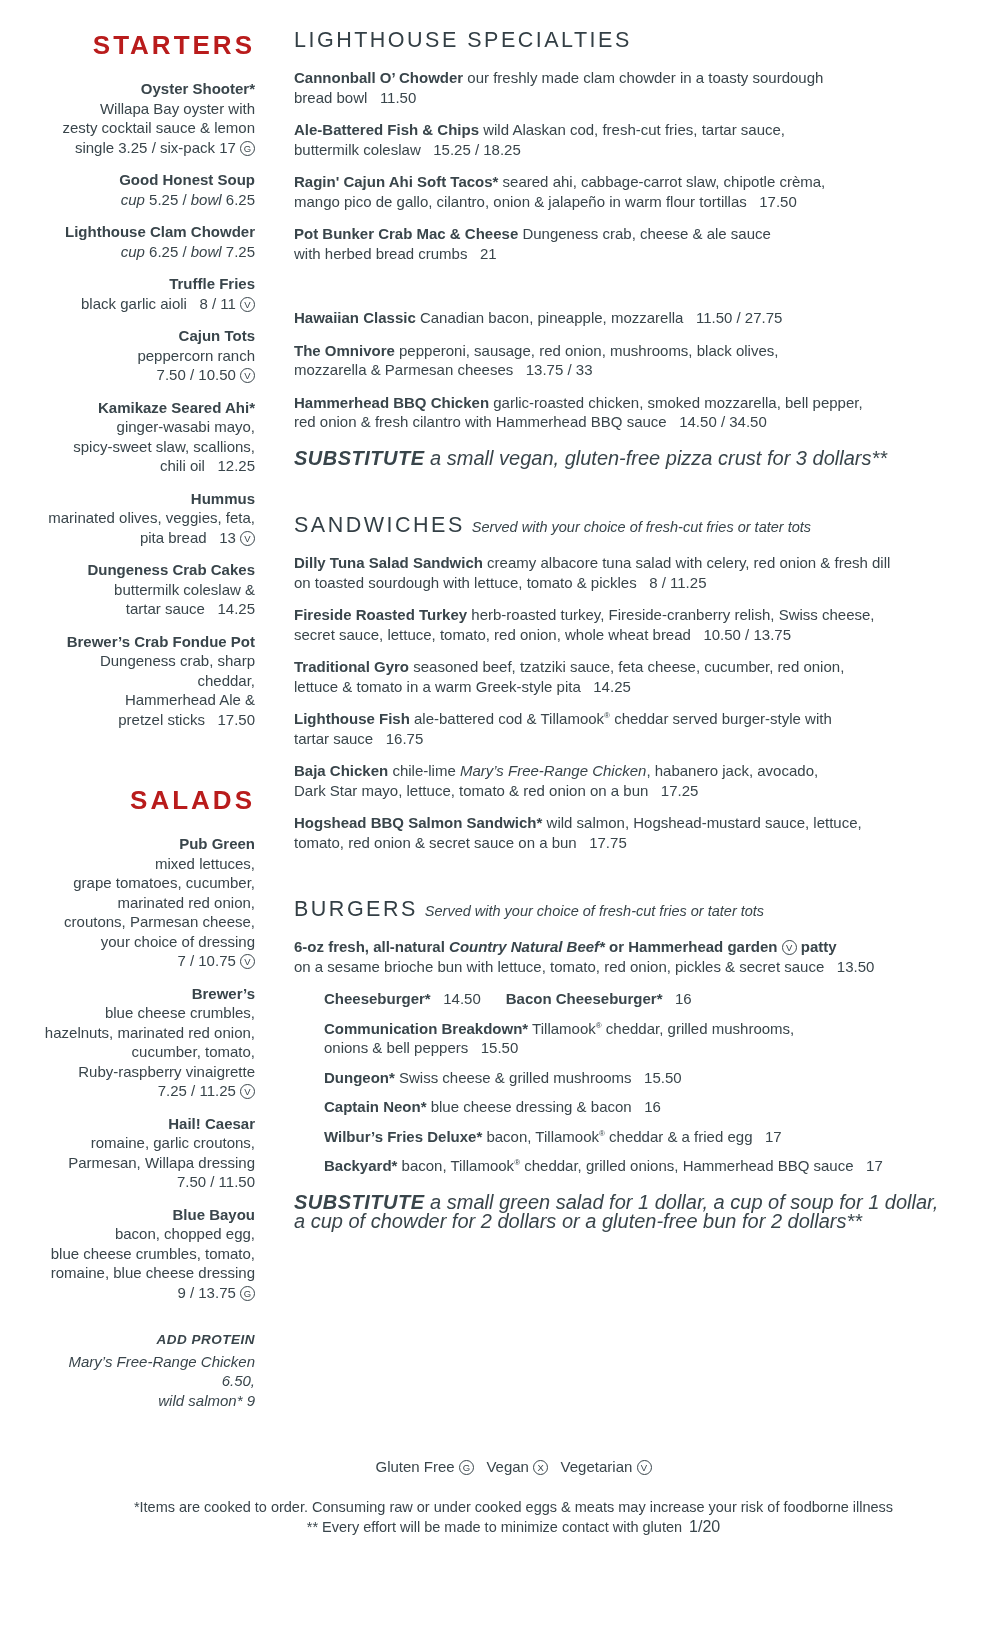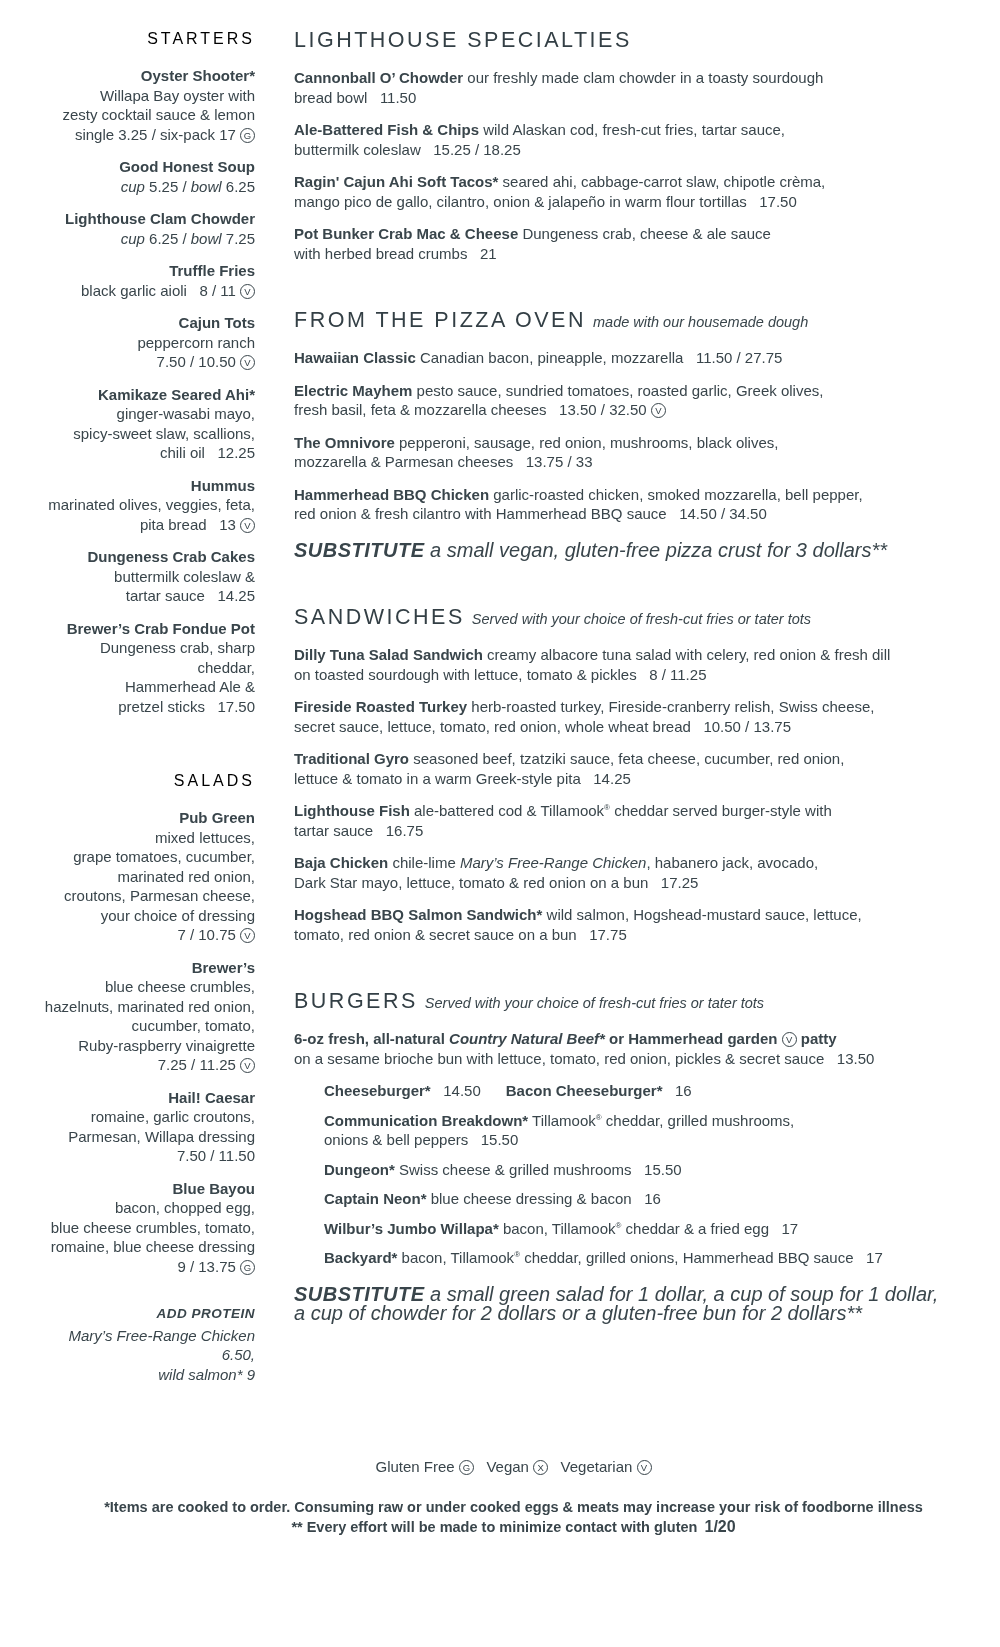--- a/index.html
+++ b/index.html
@@ -7,21 +7,21 @@
   body {
     width:1000px; height:1647px;
     font-family:"Liberation Sans","DejaVu Sans",sans-serif;
     color:#39454b;
     position:relative; overflow:hidden;
   }
   .page { position:relative; width:1000px; height:1647px; }
 
   
   .col-left { position:absolute; left:40px; top:30px; width:215px; text-align:right; }
-  .l-heading { font-size:16px; letter-spacing:3px; font-weight:400; color:#000000; margin-bottom:18px; }
+  .l-heading { font-size:26px; letter-spacing:3px; font-weight:700; color:#b91c1c; margin-bottom:18px; }
   .l-section.salads { margin-top:56px; }
   .l-item { font-size:15px; line-height:19.5px; margin-bottom:13px; }
   .l-name { font-weight:bold; }
   .l-line { white-space:pre-wrap; }
   .add-protein { margin-top:28px; font-style:italic; font-size:15px; line-height:19.5px; }
   .ap-title { font-weight:bold; font-size:13.5px; letter-spacing:.5px; margin-bottom:2px; }
 
   
   .col-right { position:absolute; left:294px; top:28px; width:660px; }
   .r-section { margin-bottom:45px; }
@@ -39,21 +39,21 @@
   .diet {
     display:inline-block; width:15px; height:15px; line-height:14px;
     border:1px solid currentColor; border-radius:50%;
     font-size:9.5px; text-align:center; vertical-align:1px;
     font-weight:normal; font-style:normal;
   }
 
   
   .footer { position:absolute; left:0; top:1458px; width:1000px; text-align:center;padding-left:27px; }
   .legend { font-size:15px; margin-bottom:22px; white-space:pre-wrap; }
-  .fn { font-size:14.5px; line-height:20px;font-weight:bold; }
+  .fn { font-size:14.5px; line-height:20px; }
   .pagenum { font-size:16px; margin-left:3px; }
 </style>
 </head>
 <body>
 
 <div class="page">
   <div class="col-left">
       <section class="l-section starters">
         <div class="l-heading">STARTERS</div>
         <div class="l-item">
@@ -147,24 +147,21 @@
         <div class="r-item"><span class="r-name">Cannonball O’ Chowder</span> <span>our freshly made clam chowder in a toasty sourdough
 bread bowl   11.50</span></div>
         <div class="r-item"><span class="r-name">Ale-Battered Fish &amp; Chips</span> <span>wild Alaskan cod, fresh-cut fries, tartar sauce,
 buttermilk coleslaw   15.25 / 18.25</span></div>
         <div class="r-item"><span class="r-name">Ragin' Cajun Ahi Soft Tacos*</span> <span>seared ahi, cabbage-carrot slaw, chipotle crèma,
 mango pico de gallo, cilantro, onion &amp; jalapeño in warm flour tortillas   17.50</span></div>
         <div class="r-item"><span class="r-name">Pot Bunker Crab Mac &amp; Cheese</span> <span>Dungeness crab, cheese &amp; ale sauce
 with herbed bread crumbs   21</span></div>
       </section>
       <section class="r-section">
-        <div class="r-heading"><span class="r-title">FROM THE PIZZA OVEN</span><span class="r-subtitle">made with our housemade dough</span></div>
         <div class="r-item"><span class="r-name">Hawaiian Classic</span> <span>Canadian bacon, pineapple, mozzarella   11.50 / 27.75</span></div>
-        <div class="r-item"><span class="r-name">Electric Mayhem</span> <span>pesto sauce, sundried tomatoes, roasted garlic, Greek olives,
-fresh basil, feta &amp; mozzarella cheeses   13.50 / 32.50 <span class="diet">V</span></span></div>
         <div class="r-item"><span class="r-name">The Omnivore</span> <span>pepperoni, sausage, red onion, mushrooms, black olives,
 mozzarella &amp; Parmesan cheeses   13.75 / 33</span></div>
         <div class="r-item"><span class="r-name">Hammerhead BBQ Chicken</span> <span>garlic-roasted chicken, smoked mozzarella, bell pepper,
 red onion &amp; fresh cilantro with Hammerhead BBQ sauce   14.50 / 34.50</span></div>
         <div class="r-note"><span class="note-label">SUBSTITUTE</span> a small vegan, gluten-free pizza crust for 3 dollars**</div>
       </section>
       <section class="r-section">
         <div class="r-heading"><span class="r-title">SANDWICHES</span><span class="r-subtitle">Served with your choice of fresh-cut fries or tater tots</span></div>
         <div class="r-item"><span class="r-name">Dilly Tuna Salad Sandwich</span> <span>creamy albacore tuna salad with celery, red onion &amp; fresh dill
 on toasted sourdough with lettuce, tomato &amp; pickles   8 / 11.25</span></div>
@@ -181,21 +178,21 @@
       </section>
       <section class="r-section">
         <div class="r-heading"><span class="r-title">BURGERS</span><span class="r-subtitle">Served with your choice of fresh-cut fries or tater tots</span></div>
         <div class="r-item intro"><b>6-oz fresh, all-natural <i>Country Natural Beef*</i> or Hammerhead garden <span class="diet">V</span> patty</b>
 on a sesame brioche bun with lettuce, tomato, red onion, pickles &amp; secret sauce   13.50</div>
         <div class="r-item indent"><span class="r-name">Cheeseburger*</span>   14.50      <span class="r-name">Bacon Cheeseburger*</span>   16</div>
         <div class="r-item indent"><span class="r-name">Communication Breakdown*</span> <span>Tillamook<sup class="reg">®</sup> cheddar, grilled mushrooms,
 onions &amp; bell peppers   15.50</span></div>
         <div class="r-item indent"><span class="r-name">Dungeon*</span> <span>Swiss cheese &amp; grilled mushrooms   15.50</span></div>
         <div class="r-item indent"><span class="r-name">Captain Neon*</span> <span>blue cheese dressing &amp; bacon   16</span></div>
-        <div class="r-item indent"><span class="r-name">Wilbur’s Jumbo Willapa*</span> <span>bacon, Tillamook<sup class="reg">®</sup> cheddar &amp; a fried egg   17</span></div>
+        <div class="r-item indent"><span class="r-name">Wilbur’s Fries Deluxe*</span> <span>bacon, Tillamook<sup class="reg">®</sup> cheddar &amp; a fried egg   17</span></div>
         <div class="r-item indent"><span class="r-name">Backyard*</span> <span>bacon, Tillamook<sup class="reg">®</sup> cheddar, grilled onions, Hammerhead BBQ sauce   17</span></div>
         <div class="r-note"><span class="note-label">SUBSTITUTE</span> a small green salad for 1 dollar, a cup of soup for 1 dollar,
 a cup of chowder for 2 dollars or a gluten-free bun for 2 dollars**</div>
       </section>
     </div>
   <div class="footer">
     <div class="legend">Gluten Free <span class="diet">G</span>   Vegan <span class="diet">X</span>   Vegetarian <span class="diet">V</span></div>
     <div class="fn">*Items are cooked to order. Consuming raw or under cooked eggs &amp; meats may increase your risk of foodborne illness</div>
     <div class="fn">
       <span>** Every effort will be made to minimize contact with gluten</span>

